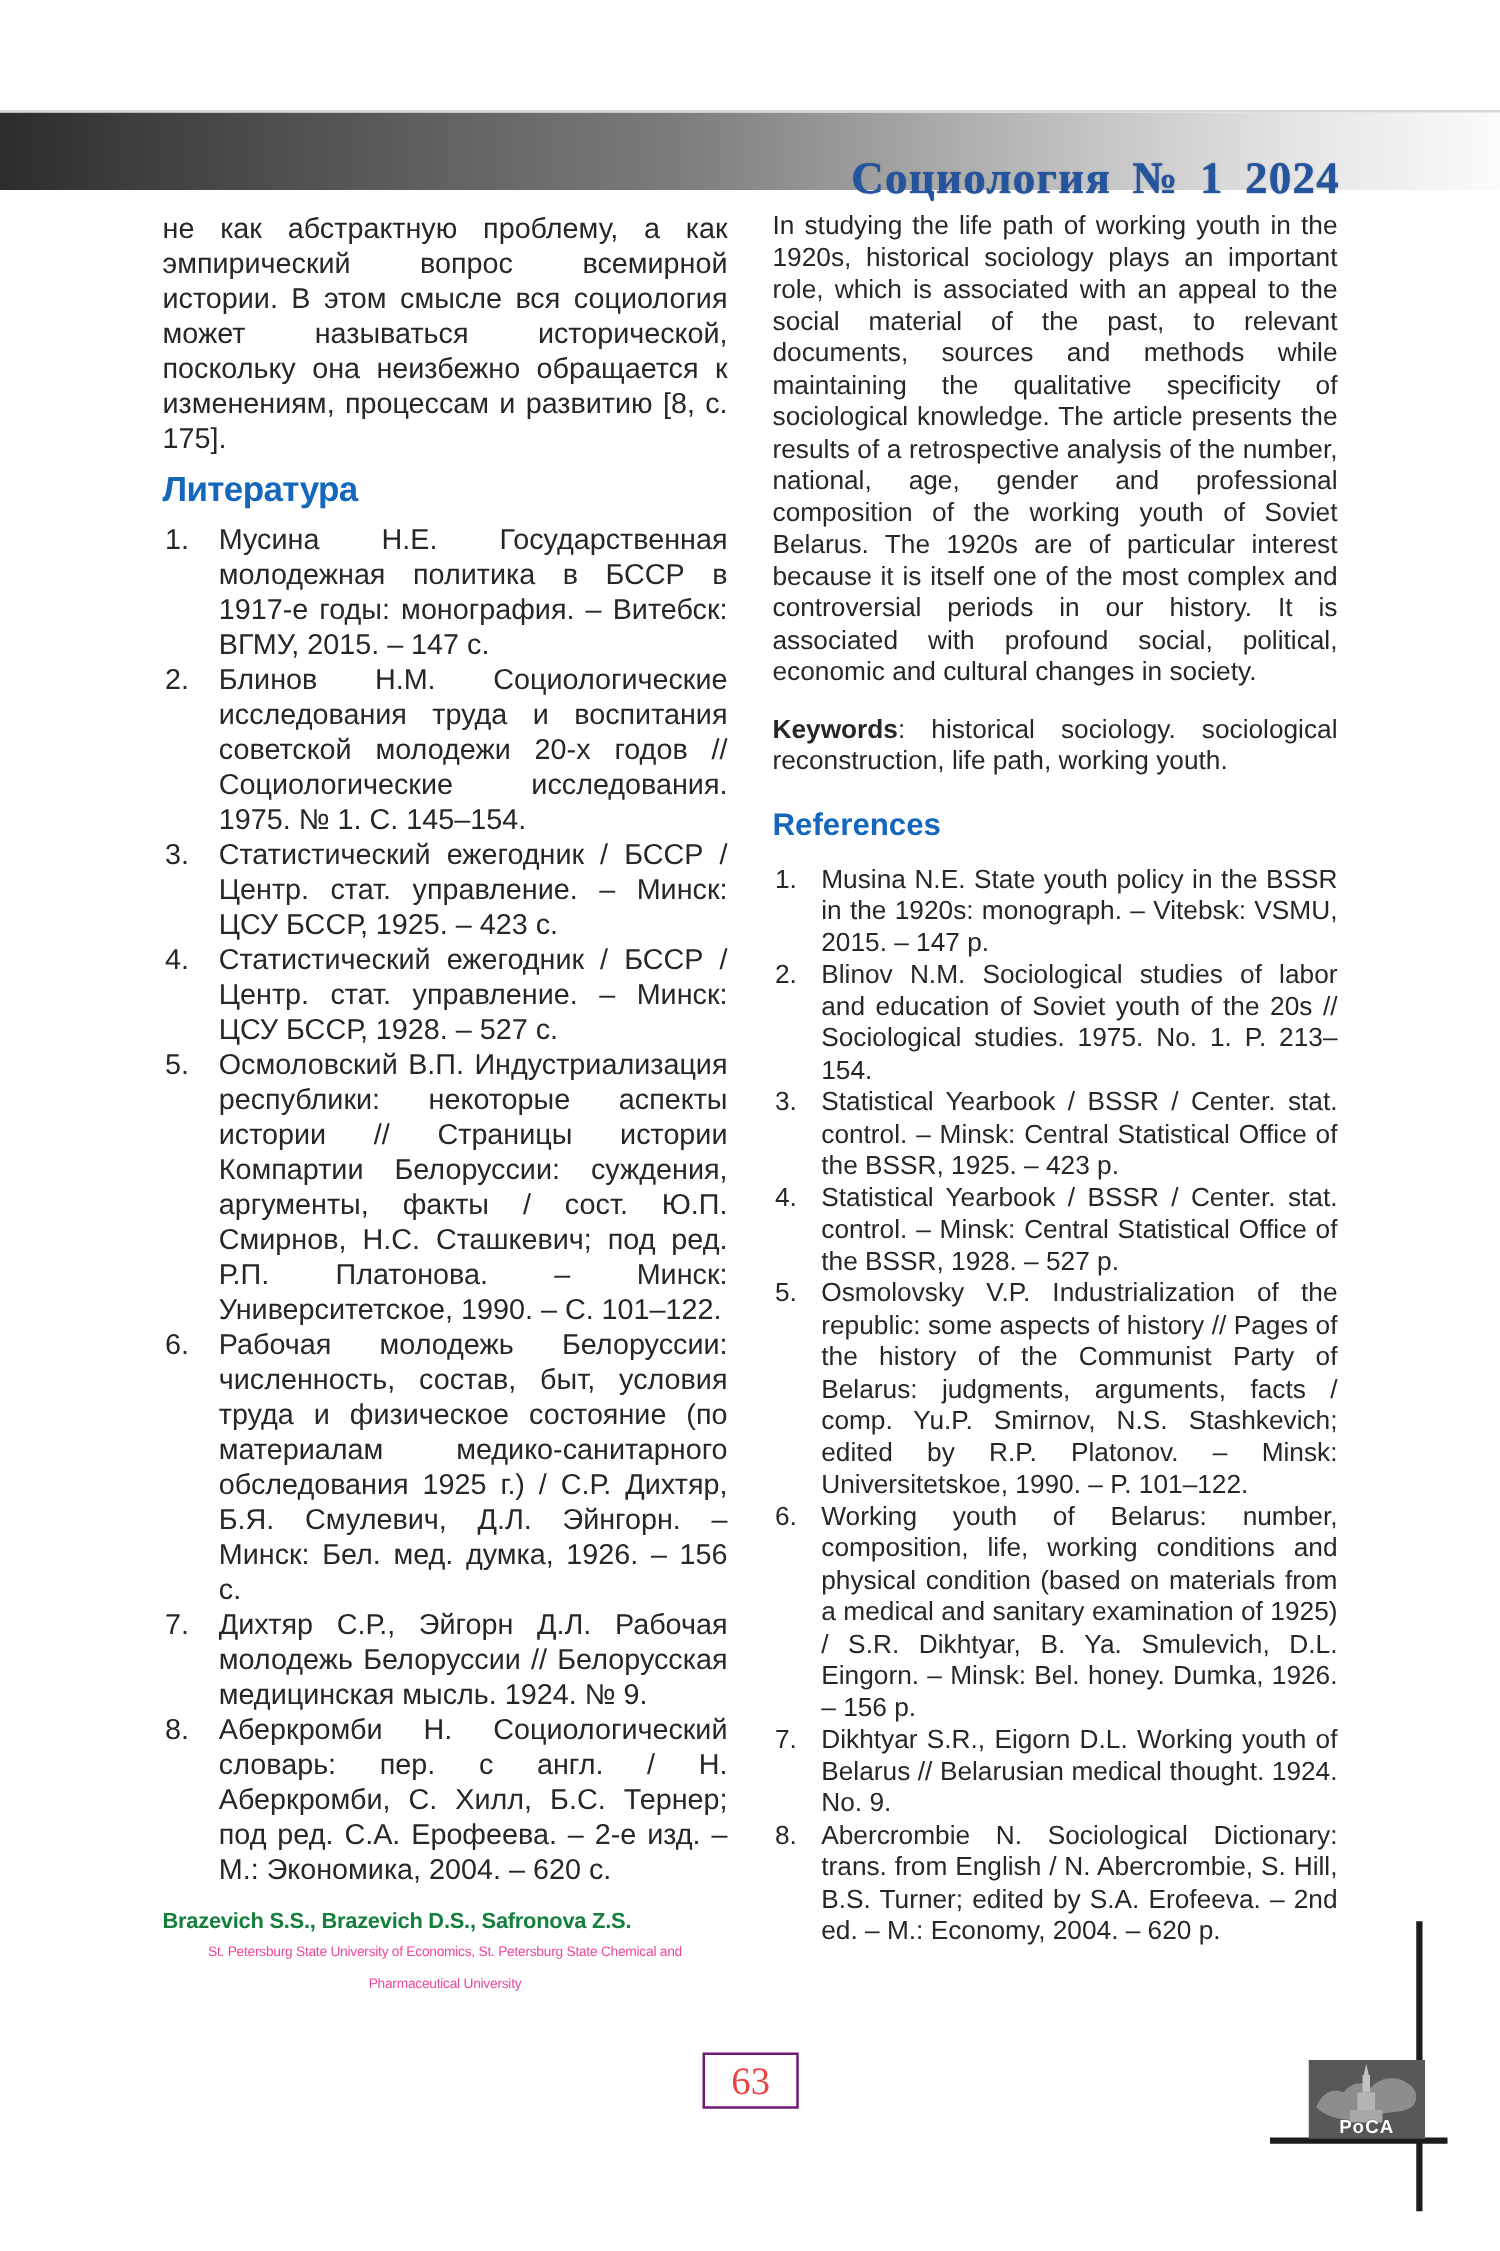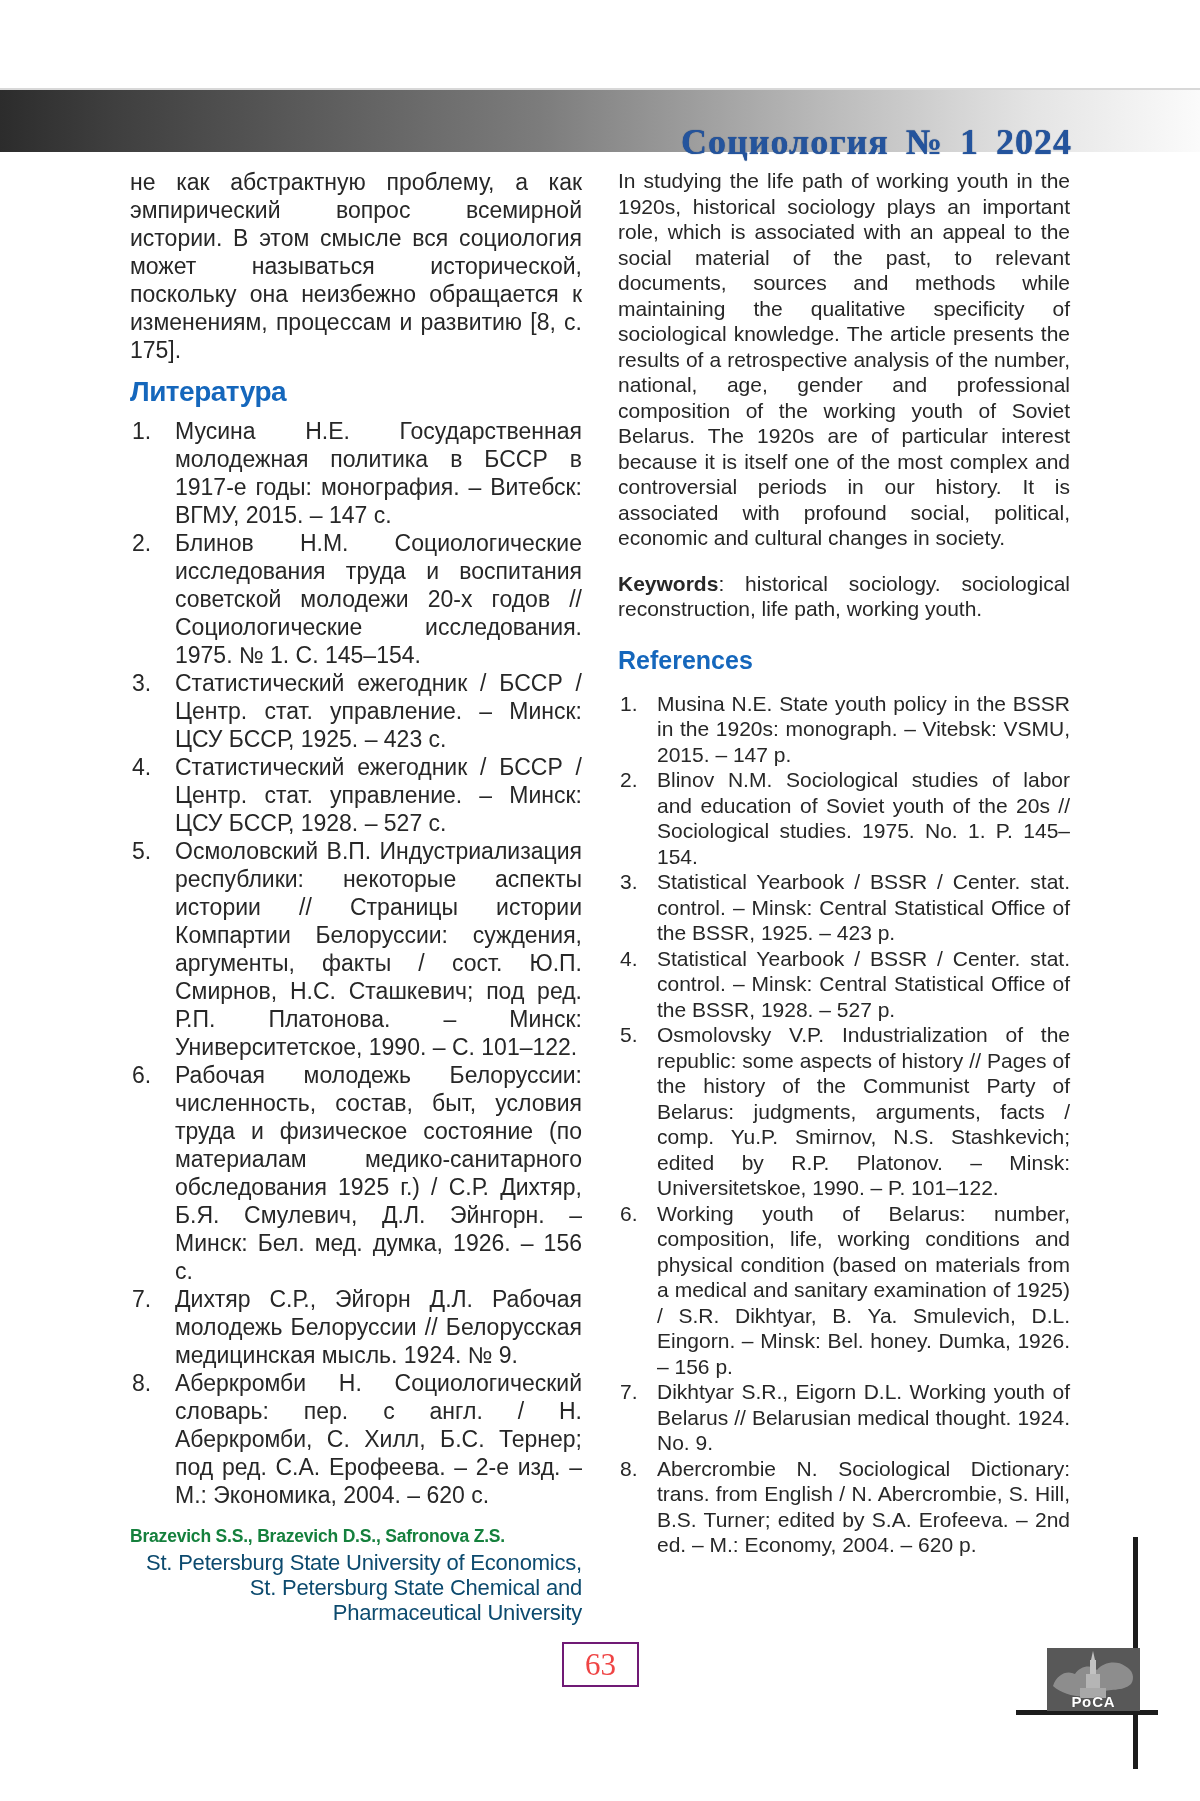--- a/index.html
+++ b/index.html
@@ -49,22 +49,22 @@
 
   .article-title {
     margin:22px 0 0 0; color:#1567bc; font-weight:bold;
     font-size:24px; line-height:29px; text-align:left;
   }
   .authors {
     margin:16px 0 0 0; font-weight:bold; font-size:17.5px; line-height:23px;
     color:#15803d; letter-spacing:-0.2px; text-align:left;
   }
   .affiliation {
-    margin:2px 0 0 0; font-size:22px; line-height:25px; color:#0c4a6e;
-    letter-spacing:-0.2px; text-align:right;
+    margin:2px 0 0 0; font-size:11px; line-height:25px; color:#ec4899;
+    letter-spacing:-0.2px; text-align:center;
   }
 
   
   .page-number-box {
     position:absolute; left:562px; top:1642px; width:77px; height:45px;
     border:2px solid #701a75; box-sizing:border-box;
     display:flex; align-items:center; justify-content:center;
     font-family:"Liberation Serif", serif; font-size:31px; color:#ef4444;
     background:#ffffff;
   }
@@ -116,21 +116,21 @@
 
   <div class="col col-right">
     <p class="body-text en">In studying the life path of working youth in the 1920s, historical sociology plays an important role, which is associated with an appeal to the social material of the past, to relevant documents, sources and methods while maintaining the qualitative specificity of sociological knowledge. The article presents the results of a retrospective analysis of the number, national, age, gender and professional composition of the working youth of Soviet Belarus. The 1920s are of particular interest because it is itself one of the most complex and controversial periods in our history. It is associated with profound social, political, economic and cultural changes in society.</p>
 
     <p class="body-text en keywords"><b>Keywords</b><span>: historical sociology. sociological reconstruction, life path, working youth.</span></p>
 
     <h2 class="section-heading heading-en">References</h2>
 
     <ol class="ref-list en" id="ref-list">
         <li>Musina N.E. State youth policy in the BSSR in the 1920s: monograph. – Vitebsk: VSMU, 2015. – 147 p.</li>
-        <li>Blinov N.M. Sociological studies of labor and education of Soviet youth of the 20s // Sociological studies. 1975. No. 1. P. 145–154.</li>
+        <li>Blinov N.M. Sociological studies of labor and education of Soviet youth of the 20s // Sociological studies. 1975. No. 1. P. 213–154.</li>
         <li>Statistical Yearbook / BSSR / Center. stat. control. – Minsk: Central Statistical Office of the BSSR, 1925. – 423 p.</li>
         <li>Statistical Yearbook / BSSR / Center. stat. control. – Minsk: Central Statistical Office of the BSSR, 1928. – 527 p.</li>
         <li>Osmolovsky V.P. Industrialization of the republic: some aspects of history // Pages of the history of the Communist Party of Belarus: judgments, arguments, facts / comp. Yu.P. Smirnov, N.S. Stashkevich; edited by R.P. Platonov. – Minsk: Universitetskoe, 1990. – P. 101–122.</li>
         <li>Working youth of Belarus: number, composition, life, working conditions and physical condition (based on materials from a medical and sanitary examination of 1925) / S.R. Dikhtyar, B. Ya. Smulevich, D.L. Eingorn. – Minsk: Bel. honey. Dumka, 1926. – 156 p.</li>
         <li>Dikhtyar S.R., Eigorn D.L. Working youth of Belarus // Belarusian medical thought. 1924. No. 9.</li>
         <li>Abercrombie N. Sociological Dictionary: trans. from English / N. Abercrombie, S. Hill, B.S. Turner; edited by S.A. Erofeeva. – 2nd ed. – M.: Economy, 2004. – 620 p.</li>
       </ol>
   </div>
 
   <div class="page-number-box">

